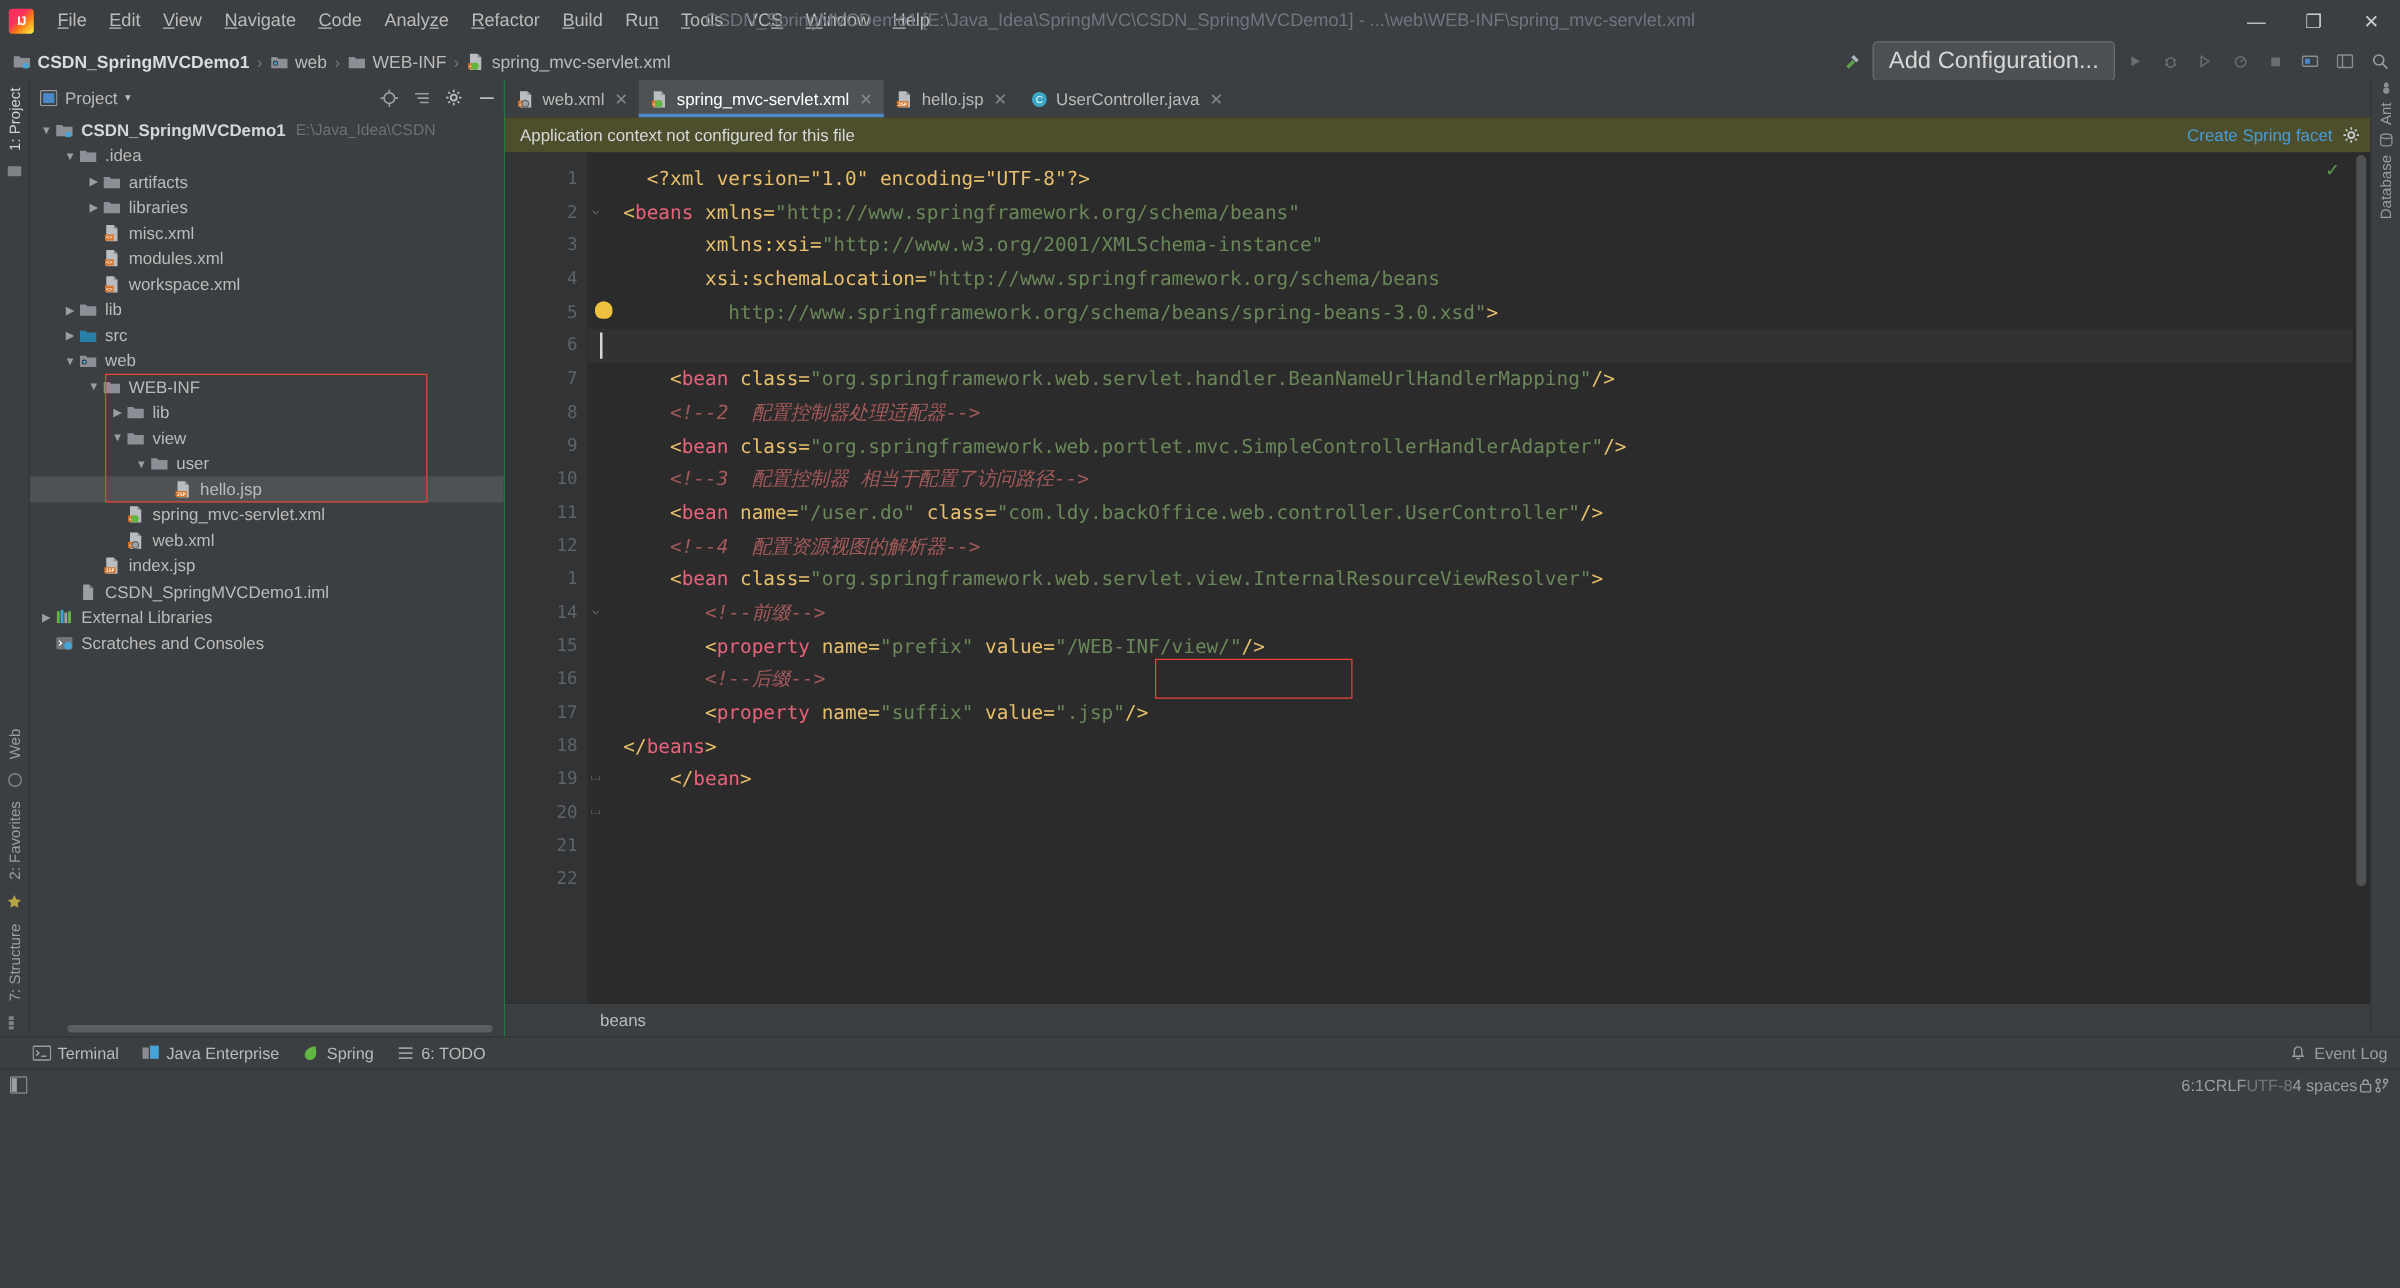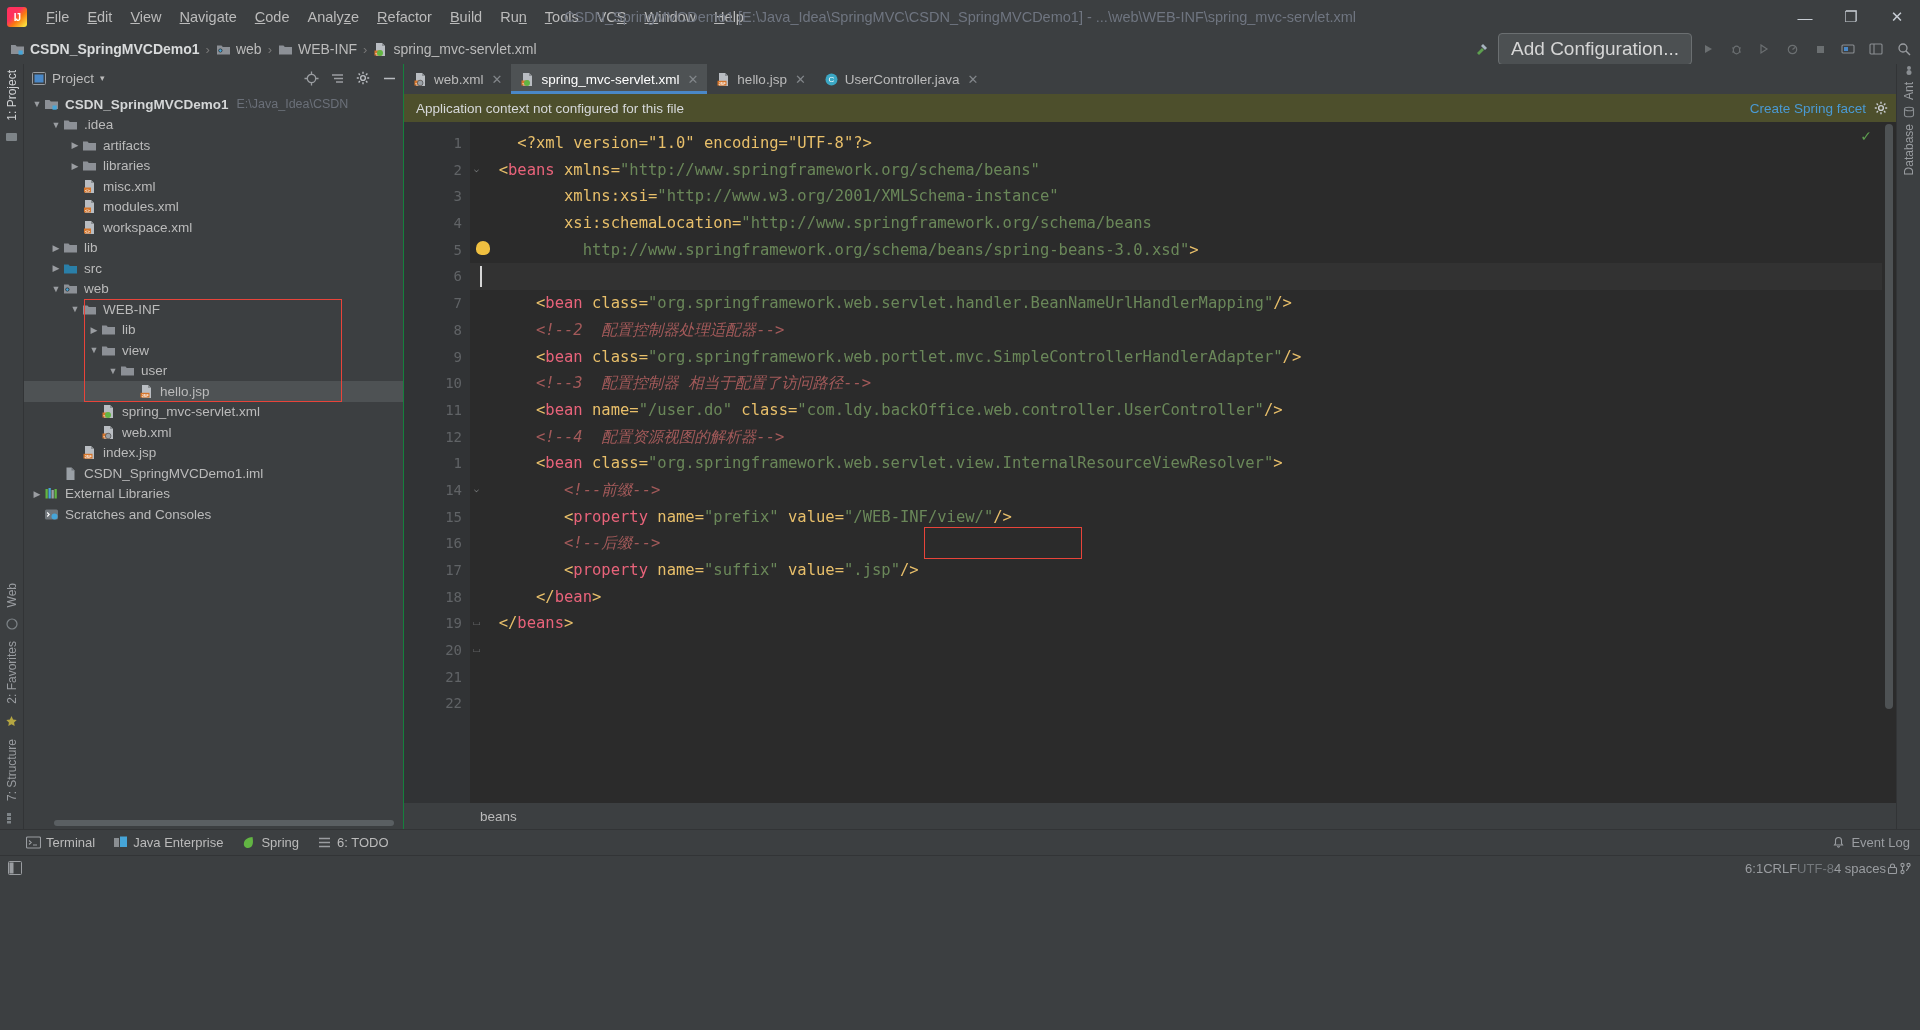--- a/index.html
+++ b/index.html
@@ -782,22 +782,22 @@
             <div class="cline"><span class="tg">      </span><span class="tc">&lt;!--2  配置控制器处理适配器--&gt;</span></div>
             <div class="cline"><span class="tg">      &lt;</span><span class="tk">bean</span><span class="tn"> class=</span><span class="ts">"org.springframework.web.portlet.mvc.SimpleControllerHandlerAdapter"</span><span class="tg">/&gt;</span></div>
             <div class="cline"><span class="tg">      </span><span class="tc">&lt;!--3  配置控制器 相当于配置了访问路径--&gt;</span></div>
             <div class="cline"><span class="tg">      &lt;</span><span class="tk">bean</span><span class="tn"> name=</span><span class="ts">"/user.do"</span><span class="tn"> class=</span><span class="ts">"com.ldy.backOffice.web.controller.UserController"</span><span class="tg">/&gt;</span></div>
             <div class="cline"><span class="tg">      </span><span class="tc">&lt;!--4  配置资源视图的解析器--&gt;</span></div>
             <div class="cline"><span class="tg">      &lt;</span><span class="tk">bean</span><span class="tn"> class=</span><span class="ts">"org.springframework.web.servlet.view.InternalResourceViewResolver"</span><span class="tg">&gt;</span></div>
             <div class="cline"><span class="tg">         </span><span class="tc">&lt;!--前缀--&gt;</span></div>
             <div class="cline"><span class="tg">         &lt;</span><span class="tk">property</span><span class="tn"> name=</span><span class="ts">"prefix"</span><span class="tn"> value=</span><span class="ts">"/WEB-INF/view/"</span><span class="tg">/&gt;</span></div>
             <div class="cline"><span class="tg">         </span><span class="tc">&lt;!--后缀--&gt;</span></div>
             <div class="cline"><span class="tg">         &lt;</span><span class="tk">property</span><span class="tn"> name=</span><span class="ts">"suffix"</span><span class="tn"> value=</span><span class="ts">".jsp"</span><span class="tg">/&gt;</span></div>
+            <div class="cline"><span class="tg">  &lt;/</span><span class="tk">beans</span><span class="tg">&gt;</span></div>
             <div class="cline"><span class="tg">      &lt;/</span><span class="tk">bean</span><span class="tg">&gt;</span></div>
-            <div class="cline"><span class="tg">  &lt;/</span><span class="tk">beans</span><span class="tg">&gt;</span></div>
             <div class="cline"></div>
             <div class="cline"></div>
           </div>
         <div id="code-redbox" style="left: 454px; top: 405.312px; width: 158px; height: 32px;"></div>
       </div>
       <div id="check-ok">✓</div>
       <div id="editor-vscroll">
         <div class="vthumb"></div>
       </div>
     </div>

